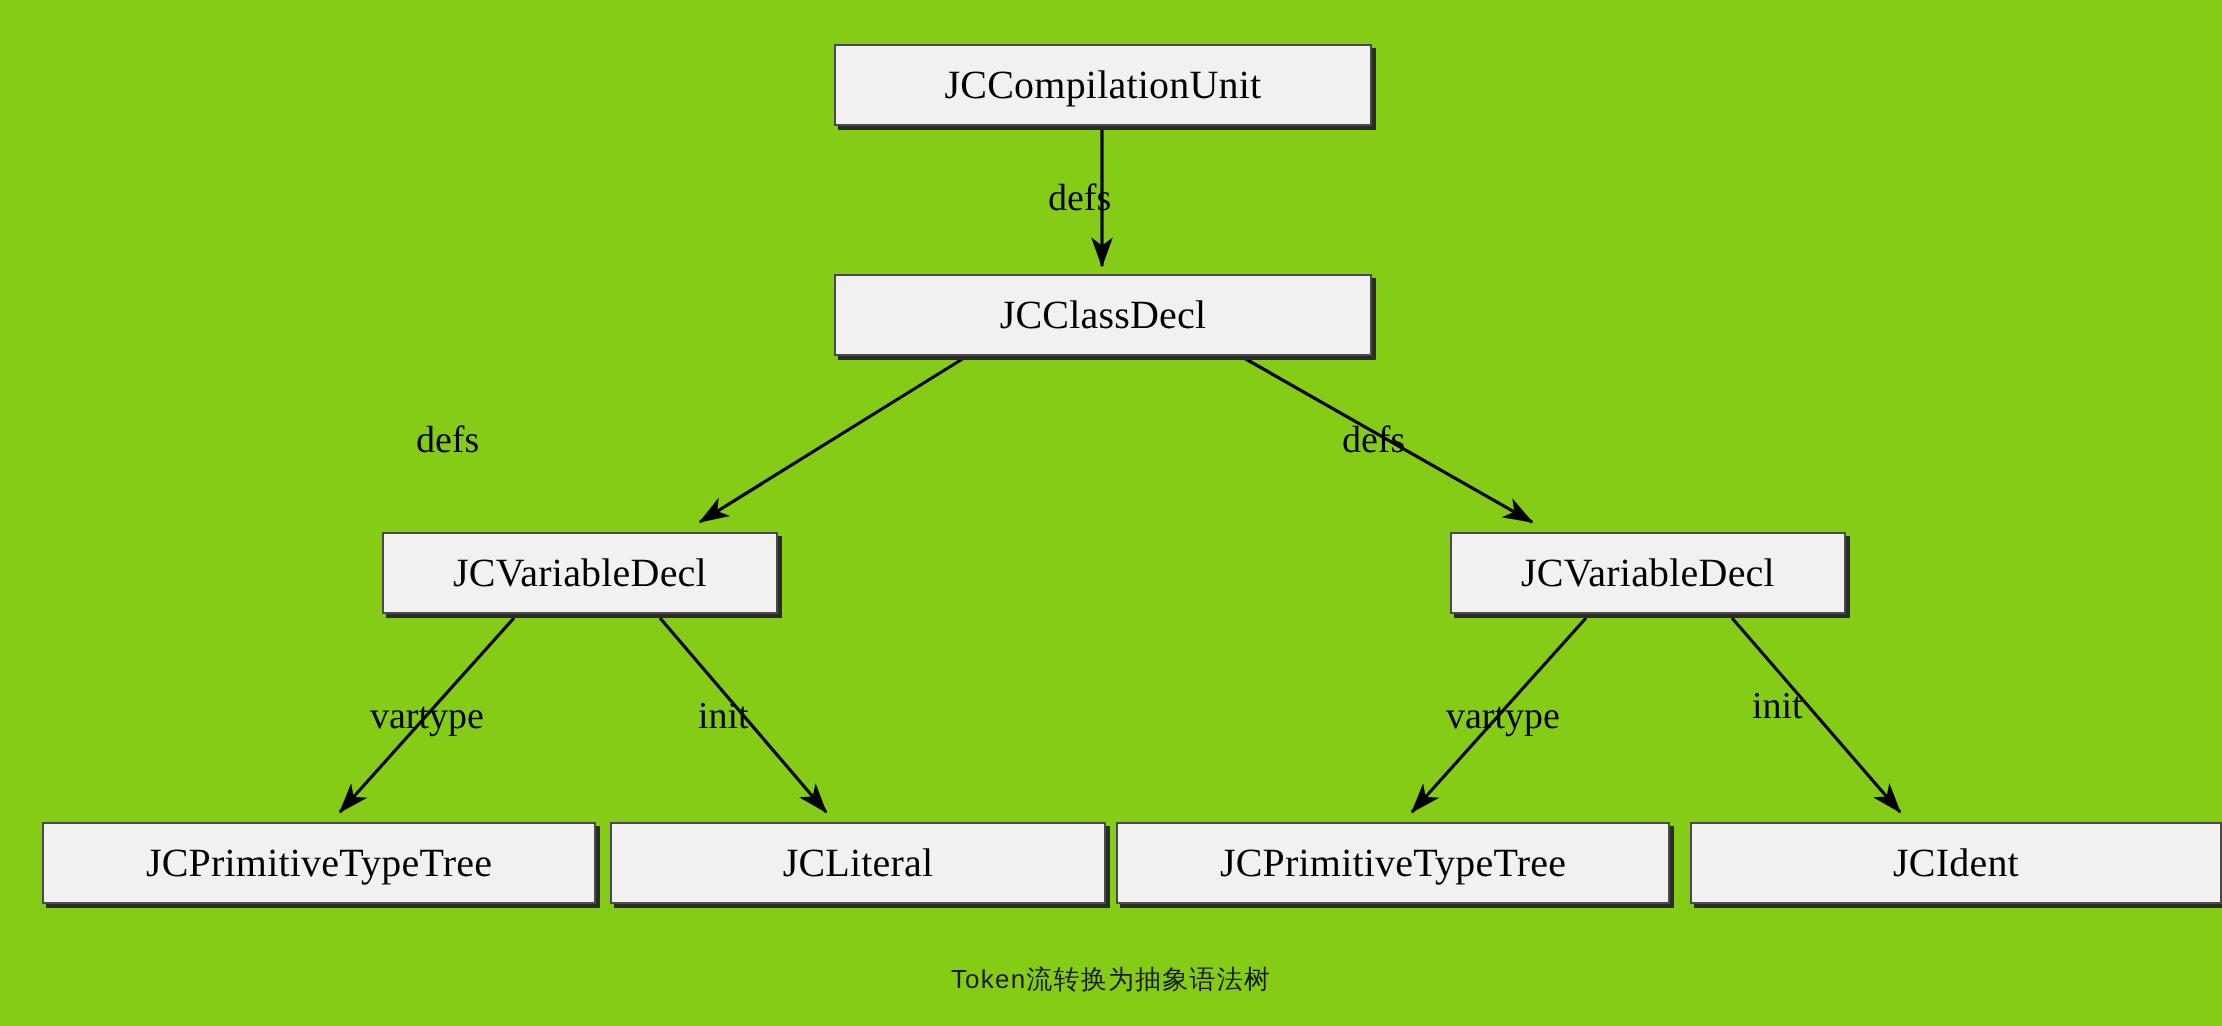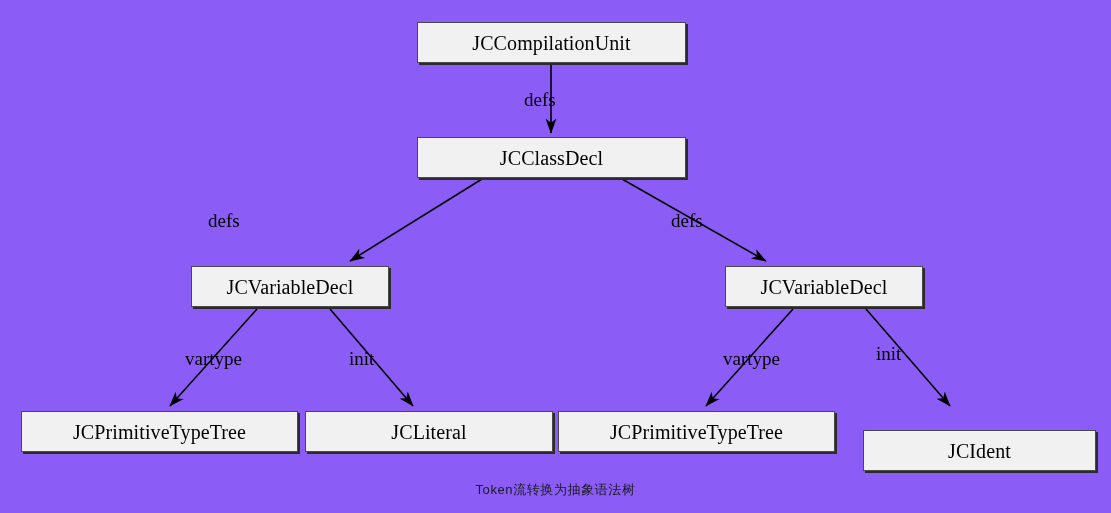--- a/index.html
+++ b/index.html
@@ -5,21 +5,21 @@
 <style>
   html, body {
     margin: 0;
     padding: 0;
     background: #ffffff;
   }
   #canvas {
     position: relative;
     width: 1111px;
     height: 513px;
-    background: #8b5cf6;
+    background: #84cc16;
     font-family: "Liberation Serif", "DejaVu Serif", serif;
     overflow: hidden;
   }
   .node {
     position: absolute;
     box-sizing: border-box;
     background: #f1f1f1;
     border: 1px solid #4a4a4a;
     box-shadow: 2px 2px 0 #2b2b2b;
     display: flex;
@@ -107,21 +107,21 @@
   </div>
 
   <div class="node" style="left:305px; top:411px; width:248px; height:41px;">
     <span>JCLiteral</span>
   </div>
 
   <div class="node" style="left:558px; top:411px; width:277px; height:41px;">
     <span>JCPrimitiveTypeTree</span>
   </div>
 
-  <div class="node" style="left:863px; top:411px; width:233px; height:41px;margin-top:19px;">
+  <div class="node" style="left:845px; top:411px; width:266px; height:41px;">
     <span>JCIdent</span>
   </div>
 
   <div class="edge-label" style="left:524px; top:90px;">defs</div>
 
   <div class="edge-label" style="left:208px; top:211px;">defs</div>
 
   <div class="edge-label" style="left:671px; top:211px;">defs</div>
 
   <div class="edge-label" style="left:185px; top:349px;">vartype</div>

